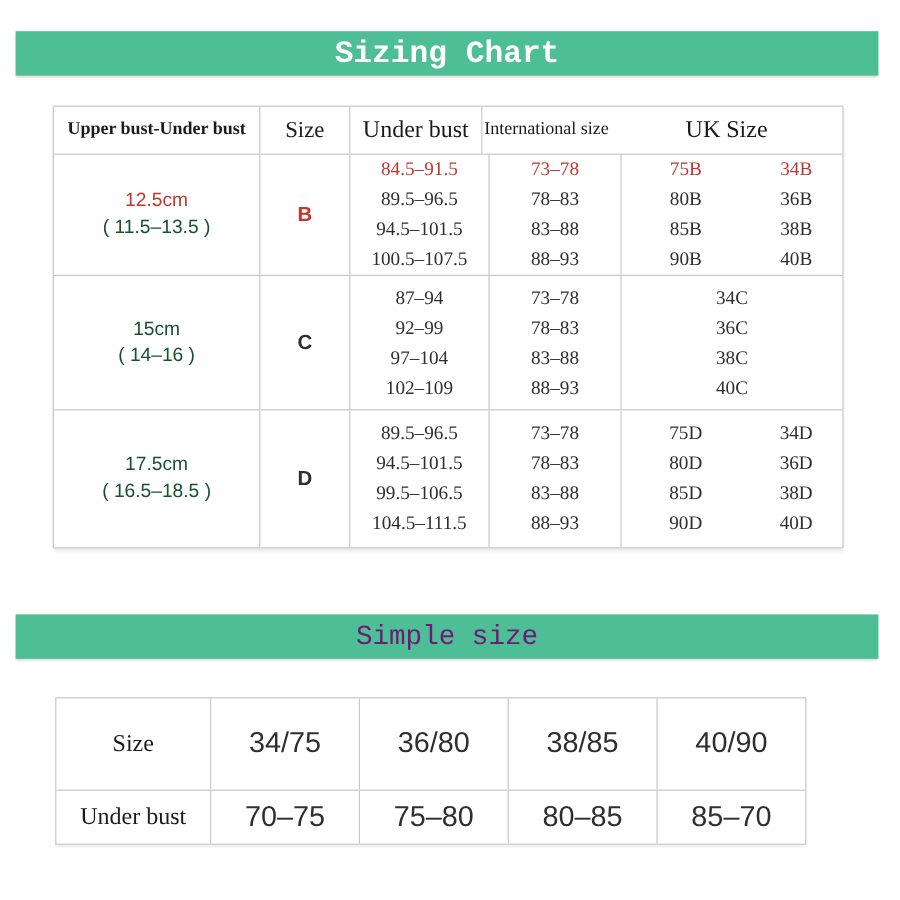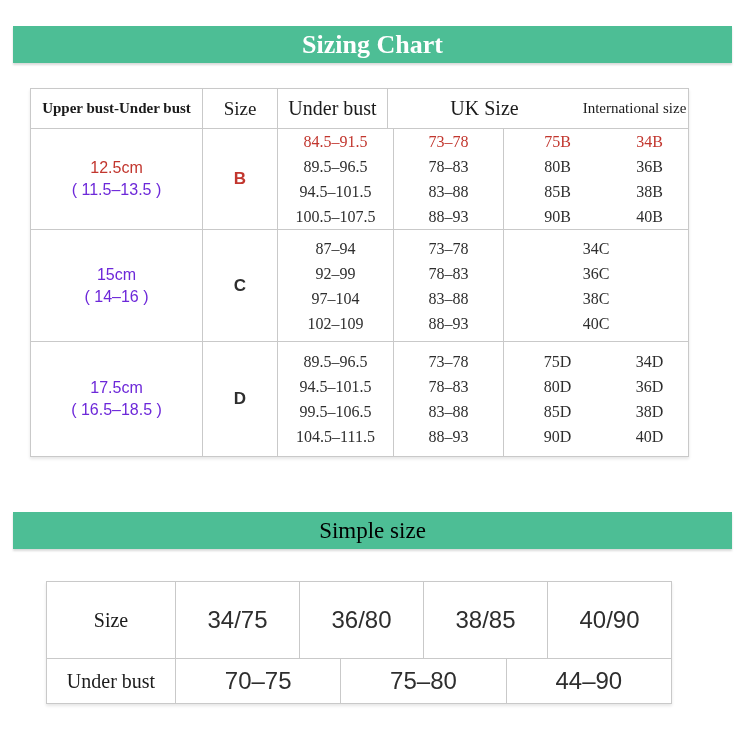--- a/index.html
+++ b/index.html
@@ -9,48 +9,48 @@
   }
 
   
   .banner {
     position:absolute; left:13px; width:719px; height:37px;
     background:#4DBE95; display:flex; align-items:center; justify-content:center;
     box-shadow:0 2px 2px rgba(0,0,0,0.15);
   }
   #banner-top { top:26px; }
   #banner-simple { top:512px; }
-  .banner-title { font-family:Liberation Serif, serif; }
+  .banner-title { font-family:Liberation Mono, monospace; }
   #banner-top .banner-title { color:#ffffff; font-weight:bold; font-size:26px; }
-  #banner-simple .banner-title { color:#000000; font-size:23px;text-align:center; }
+  #banner-simple .banner-title { color:#701a75; font-size:23px;text-align:center; }
 
   
   .sizing-table {
-    position:absolute; left:30px; top:88px; width:659px;
+    position:absolute; left:44px; top:88px; width:659px;
     border:1px solid #c9c9c9; box-sizing:border-box; background:#fff;
     box-shadow:0 2px 3px rgba(0,0,0,0.10);
   }
   .trow { display:flex; border-bottom:1px solid #c9c9c9; }
   .trow:last-child { border-bottom:none; }
   .thead { height:39px; }
   .g0 { height:100px; } .g1 { height:111px; } .g2 { height:114px; }
   .cell {
     box-sizing:border-box; display:flex; flex-direction:column;
     align-items:center; justify-content:center; text-align:center;
   }
   .vb { border-right:1px solid #c9c9c9; }
   .c1 { width:172px; } .c2 { width:75px; } .c3 { width:116px; }
   .c4 { width:110px; } .c5 { width:107px; } .c6 { flex:1; }
   .th { font-family:"Liberation Serif", serif; color:#1b1b1b; }
   .th-diff { font-size:15px; font-weight:bold; }
   .th-size { font-size:19px; }
   .th-upper, .th-under, .th-uk { font-size:20px; }
   .th-intl { font-size:15px; }
   .val { font-size:16px; line-height:25px; color:#2e2e2e;font-family:Liberation Serif, serif; }
-  .diff-main, .diff-range { font-size:16px; line-height:22px; color:#6d28d9; }
+  .diff-main, .diff-range { font-size:16px; line-height:22px; color:#14532d; }
   .size-letter { font-size:17px; font-weight:bold; color:#2e2e2e; }
   .red { color:#C2362E; }
 
   
   .simple-table {
     position:absolute; left:46px; top:581px; width:626px;
     border:1px solid #c9c9c9; box-sizing:border-box; background:#fff;
     box-shadow:0 2px 3px rgba(0,0,0,0.10);
   }
   .srow { display:flex; border-bottom:1px solid #c9c9c9; }
@@ -73,22 +73,22 @@
   <div class="banner" id="banner-top">
     <span class="banner-title">Sizing Chart</span>
   </div>
 
   <div class="sizing-table">
 
     <div class="trow thead">
       <div class="cell c1 vb th th-diff">Upper bust-Under bust</div>
       <div class="cell c2 vb th th-size">Size</div>
       <div class="cell c4 vb th th-under">Under bust</div>
+      <div class="cell c5 th th-intl">International size</div>
       <div class="cell c6 th th-uk">UK Size</div>
-      <div class="cell c5 th th-intl">International size</div>
     </div>
 
     <div class="trow g0">
       <div class="cell c1 vb">
         <div class="diff-main red">12.5cm</div>
         <div class="diff-range">( 11.5–13.5 )</div>
       </div>
       <div class="cell c2 vb">
         <span class="size-letter red">B</span>
       </div>
@@ -190,17 +190,18 @@
       <div class="scell s-label">Size</div>
       <div class="scell s-val">34/75</div>
       <div class="scell s-val">36/80</div>
       <div class="scell s-val">38/85</div>
       <div class="scell s-val">40/90</div>
     </div>
     <div class="srow srow-under">
       <div class="scell s-label">Under bust</div>
       <div class="scell s-val">70–75</div>
       <div class="scell s-val">75–80</div>
-      <div class="scell s-val">44–90</div>
+      <div class="scell s-val">80–85</div>
+      <div class="scell s-val">85–70</div>
     </div>
   </div>
 
 </div>
 
 </body></html>

